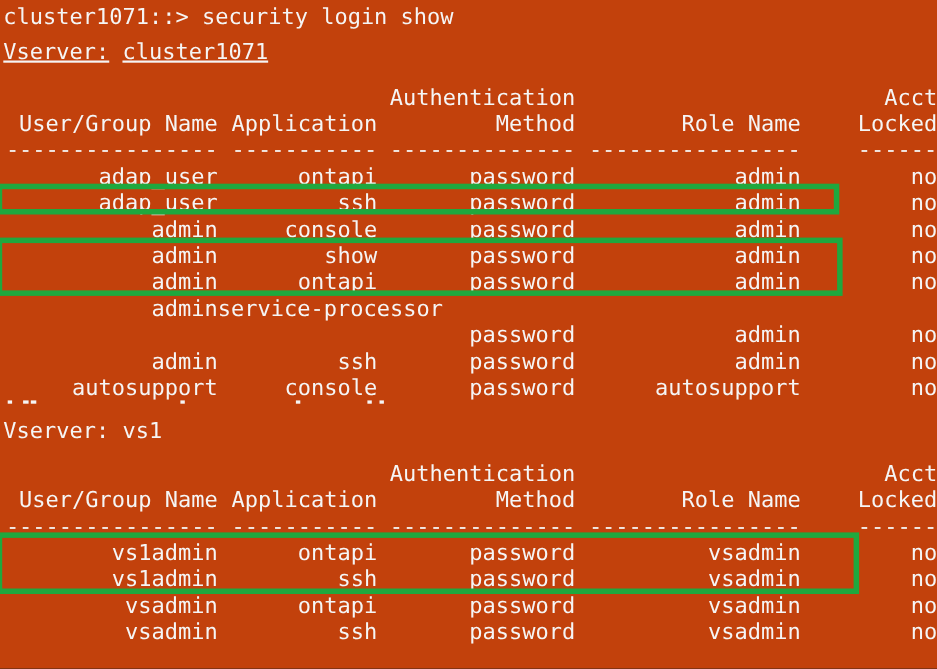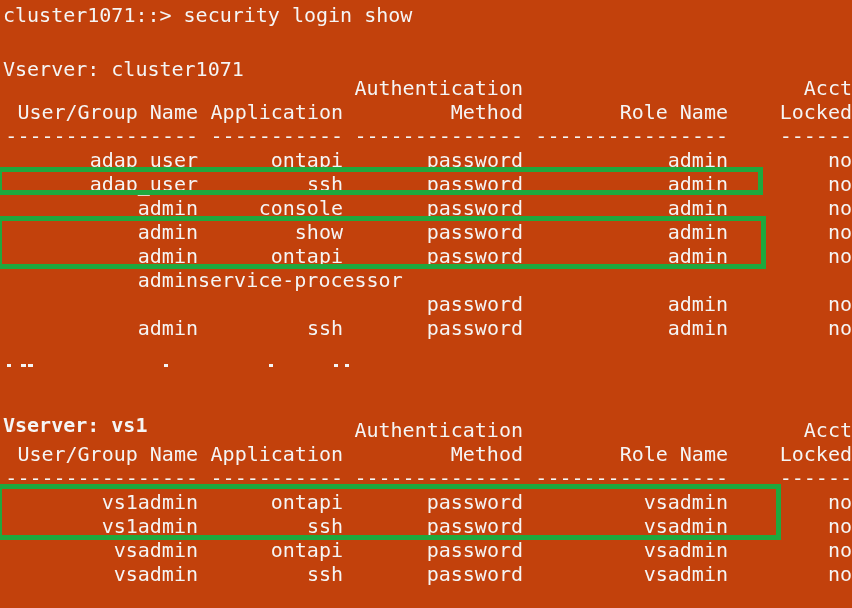--- a/index.html
+++ b/index.html
@@ -19,21 +19,21 @@
     position:absolute;left:3px;border-collapse:collapse;table-layout:fixed;
     width:849px;
   }
   table.tbl td{
     padding:0;margin:0;font-size:20px;line-height:24px;height:24px;
     white-space:nowrap;overflow:visible;vertical-align:top;color:#f5f5f5;
   }
   col.c0{width:195px;} col.c1{width:145px;} col.c2{width:180px;}
   col.c3{width:205px;} col.c4{width:124px;}
   #table1{top:76px;} #table2{top:418px;}
-  #prompt-line{top:3px;} #vserver1{top:57px;} #vserver2{top:413px;font-weight:bold;}
+  #prompt-line{top:3px;} #vserver1{top:35px;text-decoration:underline;} #vserver2{top:379px;}
   .hl{
     position:absolute;box-sizing:border-box;border:5px solid #1fa83e;
     background:transparent;pointer-events:none;
   }
   #hl1{left:-3px;top:167px;width:766px;height:28px;}
   #hl2{left:-3px;top:216px;width:769px;height:53px;}
   #hl3{left:-3px;top:484px;width:784px;height:56px;}
   .frag{position:absolute;top:364px;height:3px;background:#f5f5f5;}
   .f1{left:7px;width:4px;} .f2{left:21px;width:5px;} .f3{left:28px;width:5px;}
   .f4{left:164px;width:4px;} .f5{left:269px;width:4px;}
@@ -127,20 +127,27 @@
       <td>admin</td>
       <td>no</td>
     </tr>
     <tr>
       <td>admin</td>
       <td>ssh</td>
       <td>password</td>
       <td>admin</td>
       <td>no</td>
     </tr>
+    <tr>
+      <td>autosupport</td>
+      <td>console</td>
+      <td>password</td>
+      <td>autosupport</td>
+      <td>no</td>
+    </tr>
   </tbody>
     </table>
 
   <span class="frag f1"></span>
   <span class="frag f2"></span>
   <span class="frag f3"></span>
   <span class="frag f4"></span>
   <span class="frag f5"></span>
   <span class="frag f6"></span>
   <span class="frag f7"></span>

